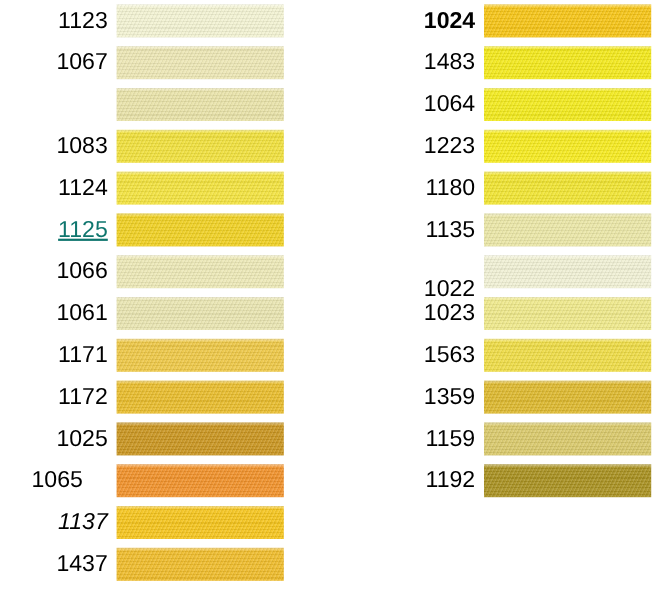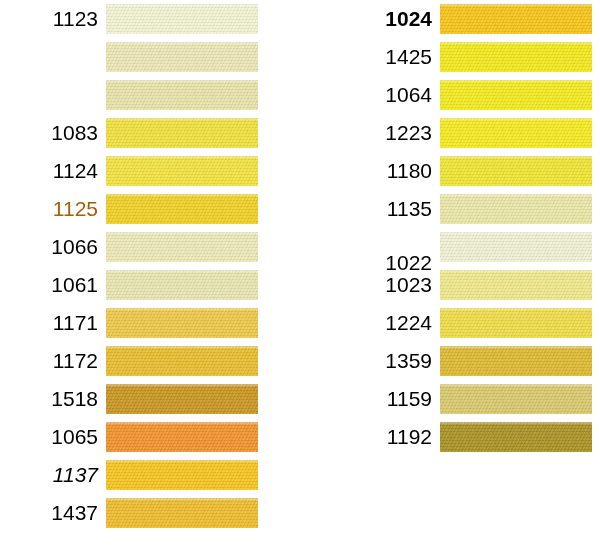--- a/index.html
+++ b/index.html
@@ -87,78 +87,79 @@
 <body style="background-color: rgb(255, 255, 255);">
 
 <div id="chart">
 
   <div class="column column-left">
     <div class="swatch-row">
       <div class="swatch-label" style="color: rgb(0, 0, 0);">1123</div>
       <div class="swatch-chip" style="background-color: rgb(242, 242, 210);"></div>
     </div>
     <div class="swatch-row">
+      <div class="swatch-label" style="color: rgb(0, 0, 0);">1067</div>
       <div class="swatch-chip" style="background-color: rgb(236, 230, 180);"></div>
     </div>
     <div class="swatch-row">
       <div class="swatch-chip" style="background-color: rgb(232, 226, 168);"></div>
     </div>
     <div class="swatch-row">
       <div class="swatch-label" style="color: rgb(0, 0, 0);">1083</div>
       <div class="swatch-chip" style="background-color: rgb(240, 224, 60);"></div>
     </div>
     <div class="swatch-row">
       <div class="swatch-label" style="color: rgb(0, 0, 0);">1124</div>
       <div class="swatch-chip" style="background-color: rgb(242, 226, 62);"></div>
     </div>
     <div class="swatch-row">
-      <div class="swatch-label" style="color: #a16207;">1125</div>
+      <div class="swatch-label" style="color: #0f766e; text-decoration: underline;">1125</div>
       <div class="swatch-chip" style="background-color: rgb(239, 208, 34);"></div>
     </div>
     <div class="swatch-row">
       <div class="swatch-label" style="color: rgb(0, 0, 0);">1066</div>
       <div class="swatch-chip" style="background-color: rgb(236, 232, 182);"></div>
     </div>
     <div class="swatch-row">
       <div class="swatch-label" style="color: rgb(0, 0, 0);">1061</div>
       <div class="swatch-chip" style="background-color: rgb(232, 228, 176);"></div>
     </div>
     <div class="swatch-row">
       <div class="swatch-label" style="color: rgb(0, 0, 0);">1171</div>
       <div class="swatch-chip" style="background-color: rgb(237, 199, 70);"></div>
     </div>
     <div class="swatch-row">
       <div class="swatch-label" style="color: rgb(0, 0, 0);">1172</div>
       <div class="swatch-chip" style="background-color: rgb(232, 188, 44);"></div>
     </div>
     <div class="swatch-row">
-      <div class="swatch-label" style="color: rgb(0, 0, 0);">1518</div>
+      <div class="swatch-label" style="color: rgb(0, 0, 0);">1025</div>
       <div class="swatch-chip" style="background-color: rgb(200, 148, 31);"></div>
     </div>
     <div class="swatch-row">
-      <div class="swatch-label" style="color: rgb(0, 0, 0);">1065</div>
+      <div class="swatch-label" style="color: rgb(0, 0, 0); text-align: center;">1065</div>
       <div class="swatch-chip" style="background-color: rgb(240, 145, 42);"></div>
     </div>
     <div class="swatch-row">
       <div class="swatch-label" style="color: rgb(0, 0, 0); font-style: italic;">1137</div>
       <div class="swatch-chip" style="background-color: rgb(244, 196, 28);"></div>
     </div>
     <div class="swatch-row">
       <div class="swatch-label" style="color: rgb(0, 0, 0);">1437</div>
       <div class="swatch-chip" style="background-color: rgb(238, 187, 42);"></div>
     </div>
   </div>
 
   <div class="column column-right">
     <div class="swatch-row">
       <div class="swatch-label" style="color: rgb(0, 0, 0); font-weight: bold;">1024</div>
       <div class="swatch-chip" style="background-color: rgb(245, 196, 22);"></div>
     </div>
     <div class="swatch-row">
-      <div class="swatch-label" style="color: rgb(0, 0, 0);">1425</div>
+      <div class="swatch-label" style="color: rgb(0, 0, 0);">1483</div>
       <div class="swatch-chip" style="background-color: rgb(242, 232, 26);"></div>
     </div>
     <div class="swatch-row">
       <div class="swatch-label" style="color: rgb(0, 0, 0);">1064</div>
       <div class="swatch-chip" style="background-color: rgb(242, 234, 28);"></div>
     </div>
     <div class="swatch-row">
       <div class="swatch-label" style="color: rgb(0, 0, 0);">1223</div>
       <div class="swatch-chip" style="background-color: rgb(245, 234, 30);"></div>
     </div>
@@ -172,21 +173,21 @@
     </div>
     <div class="swatch-row">
       <div class="swatch-label" style="color: rgb(0, 0, 0); margin-top: 16px;">1022</div>
       <div class="swatch-chip" style="background-color: rgb(240, 240, 212);"></div>
     </div>
     <div class="swatch-row">
       <div class="swatch-label" style="color: rgb(0, 0, 0);">1023</div>
       <div class="swatch-chip" style="background-color: rgb(238, 232, 138);"></div>
     </div>
     <div class="swatch-row">
-      <div class="swatch-label" style="color: rgb(0, 0, 0);">1224</div>
+      <div class="swatch-label" style="color: rgb(0, 0, 0);">1563</div>
       <div class="swatch-chip" style="background-color: rgb(238, 220, 70);"></div>
     </div>
     <div class="swatch-row">
       <div class="swatch-label" style="color: rgb(0, 0, 0);">1359</div>
       <div class="swatch-chip" style="background-color: rgb(221, 184, 46);"></div>
     </div>
     <div class="swatch-row">
       <div class="swatch-label" style="color: rgb(0, 0, 0); text-align: right;">1159</div>
       <div class="swatch-chip" style="background-color: rgb(216, 200, 106);"></div>
     </div>

